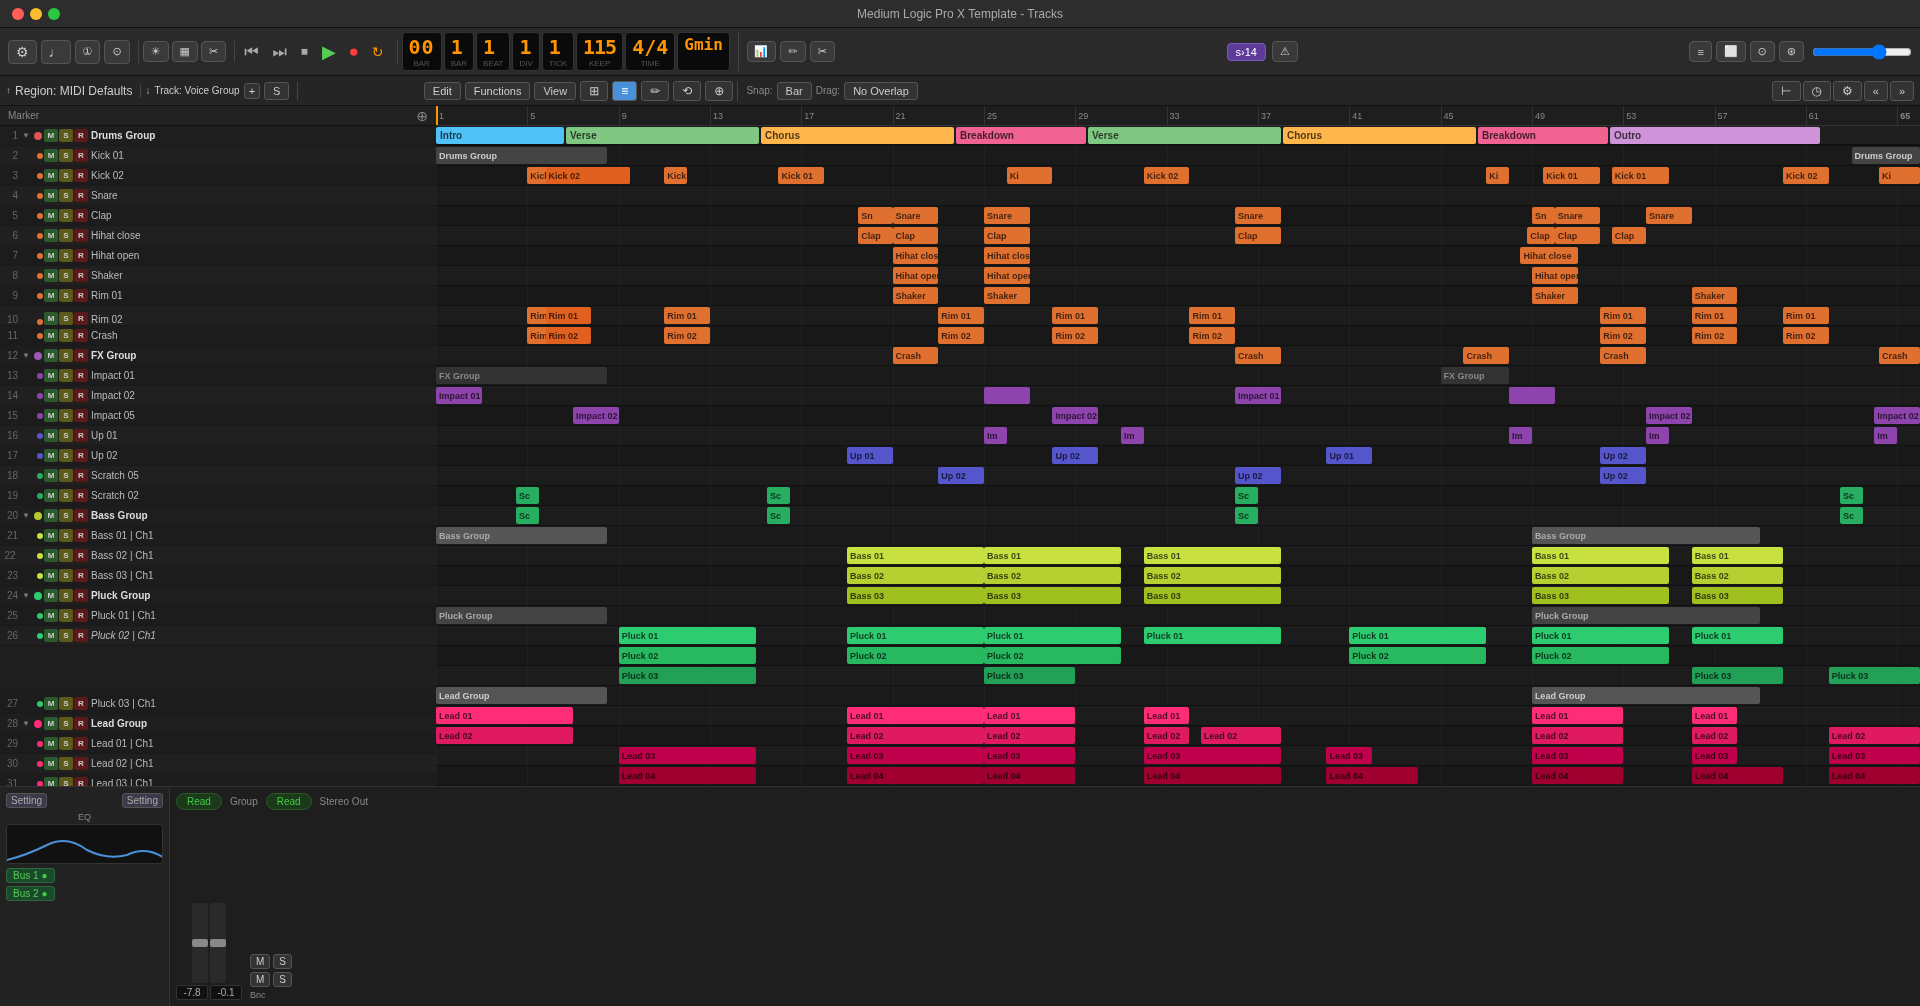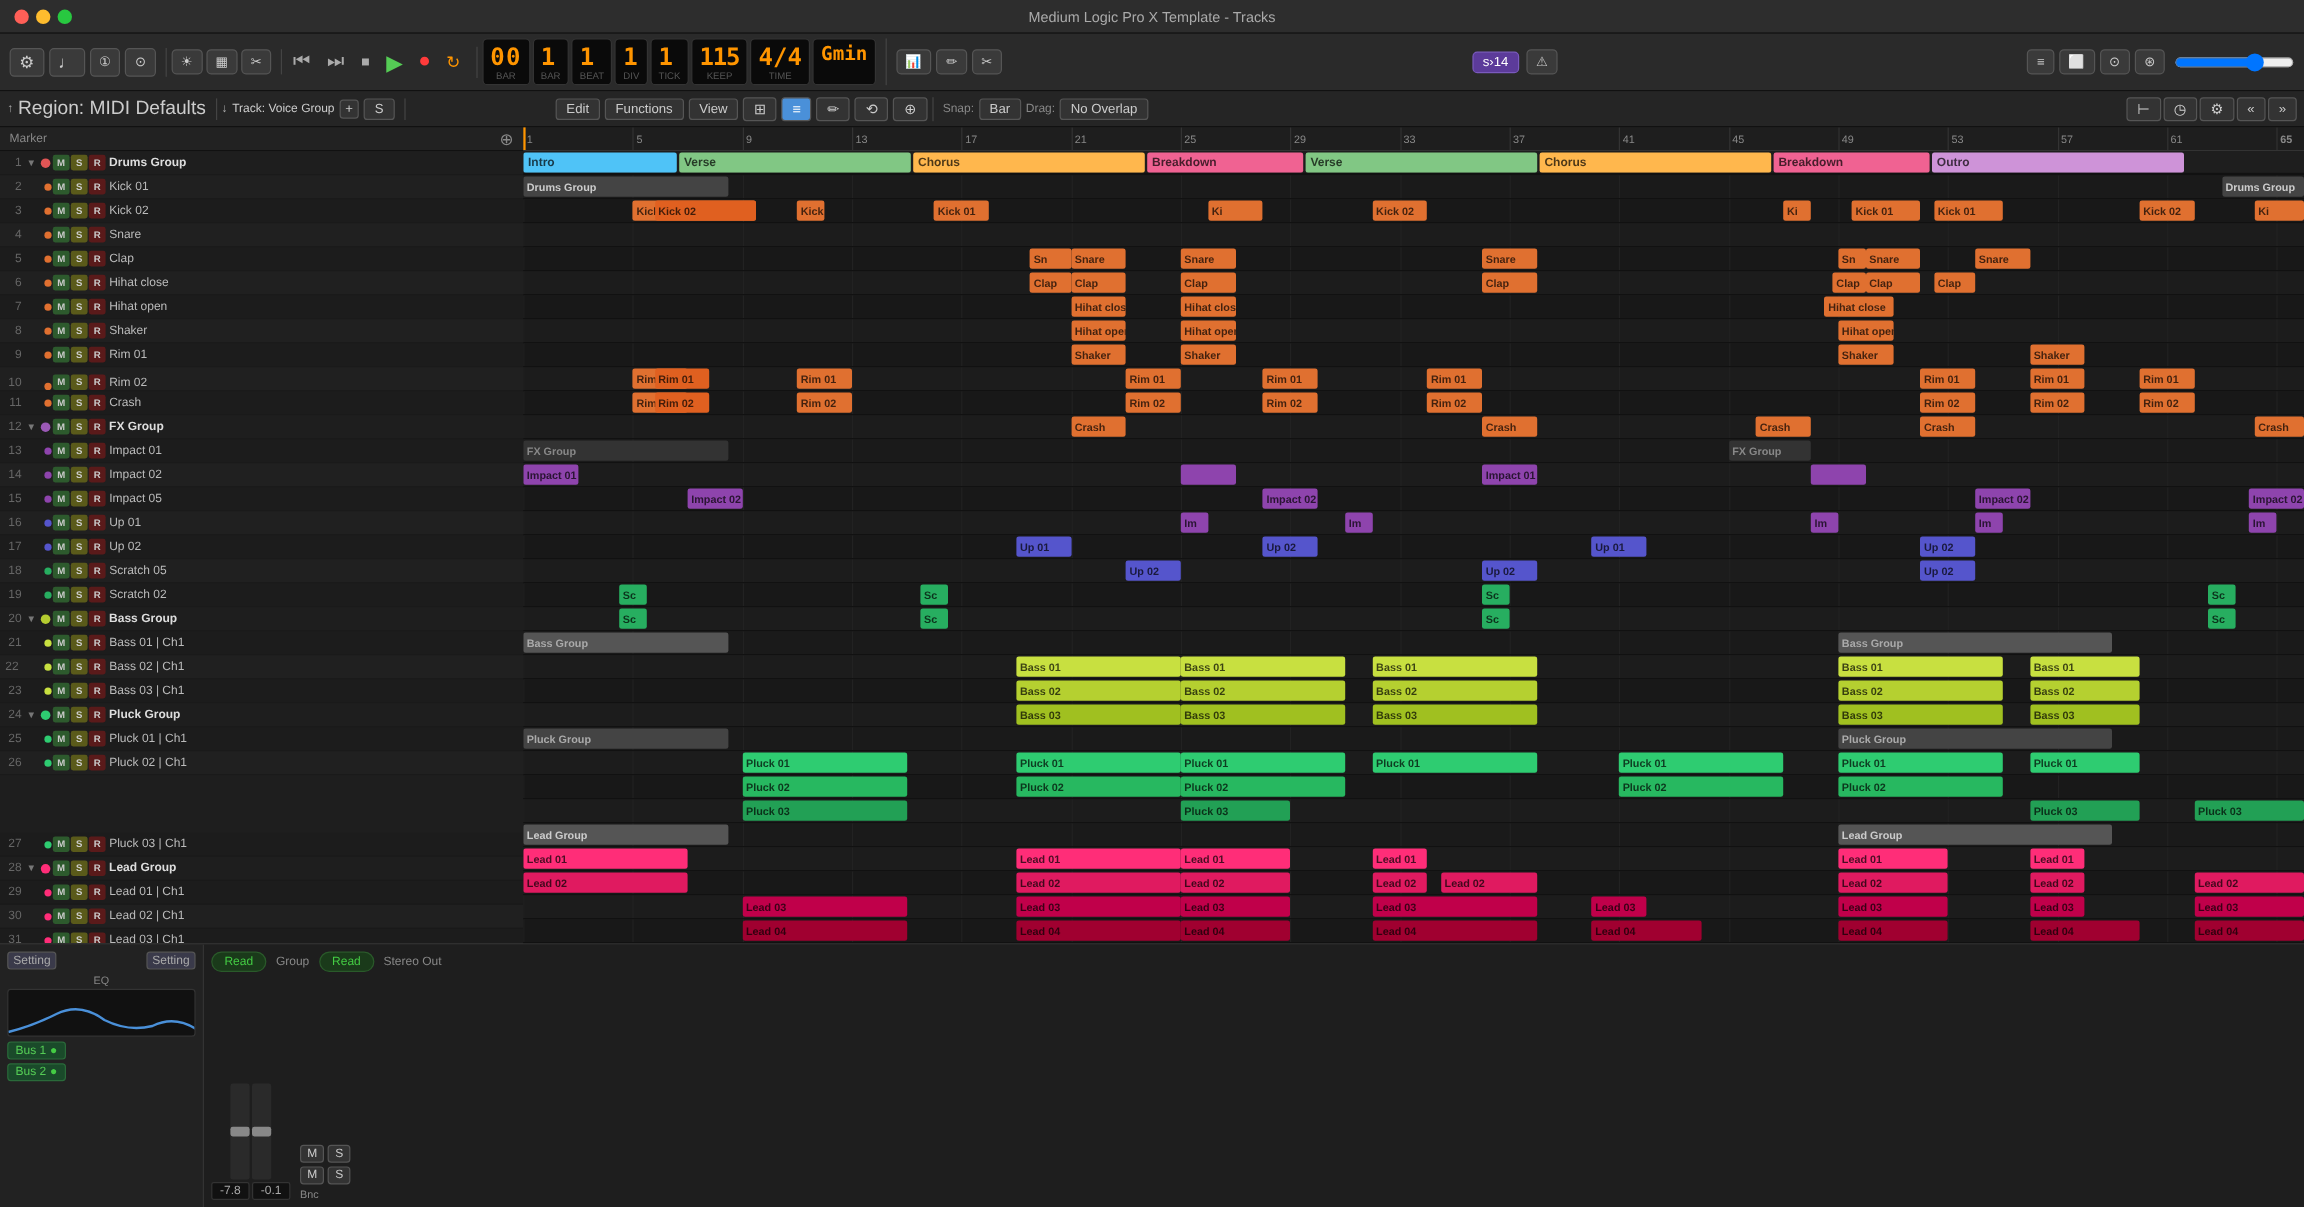--- a/index.html
+++ b/index.html
@@ -312,21 +312,21 @@
 
     <div style="display:flex;align-items:center;gap:4px;">
       <input type="range" min="0" max="100" value="70" style="width: 100px;">
     </div>
   </div>
 
   <div id="toolbar2" style="height:30px;background:#252525;border-bottom:1px solid #111;display:flex;align-items:center;padding:0 6px;gap:4px;">
 
     <div style="display:flex;align-items:center;gap:4px;border-right:1px solid #444;padding-right:8px;">
       <span style="color:#aaa;font-size:10px;">↑</span>
-      <span style="color:#ccc;font-size:16px;">Region: MIDI Defaults</span>
+      <span style="color:#ccc;font-size:12px;">Region: MIDI Defaults</span>
     </div>
     <div style="display:flex;align-items:center;gap:4px;border-right:1px solid #444;padding-right:8px;">
       <span style="color:#aaa;font-size:10px;">↓</span>
       <span style="color:#ccc;font-size:10px;">Track: Voice Group</span>
       <button class="tb2-btn" style="padding:1px 4px;">+</button>
       <button class="tb2-btn">S</button>
     </div>
 
     <div style="width:436px;display:flex;align-items:center;gap:4px;border-right:1px solid #444;padding:0 4px 0 0;justify-content:flex-end;">
       <button class="tb2-btn">Edit</button>
@@ -643,21 +643,21 @@
           </div>
           <div class="track-row-item odd" style="height: 20px; display: flex; align-items: center; border-bottom: 1px solid rgb(26, 26, 26); padding: 0px 2px;">
             <span class="tn" style="width: 18px; color: rgb(102, 102, 102); font-size: 10px; text-align: right; padding-right: 2px; flex-shrink: 0;">26</span>
             <span style="width: 12px; height: 12px; margin: 0px 2px; flex-shrink: 0;"></span>
             <span style="width: 6px; height: 6px; border-radius: 50%; flex-shrink: 0; margin: 0px 1px; background: rgb(46, 204, 113);"></span>
             <div style="display: flex; gap: 1px; flex-shrink: 0;">
               <button class="tb" style="font-size: 8px; border: none; border-radius: 2px; width: 14px; height: 13px; cursor: pointer; display: flex; align-items: center; justify-content: center; color: rgb(204, 204, 204); font-weight: bold; background: rgb(45, 90, 45);">M</button>
               <button class="tb" style="font-size: 8px; border: none; border-radius: 2px; width: 14px; height: 13px; cursor: pointer; display: flex; align-items: center; justify-content: center; color: rgb(204, 204, 204); font-weight: bold; background: rgb(90, 90, 26);">S</button>
               <button class="tb" style="font-size: 8px; border: none; border-radius: 2px; width: 14px; height: 13px; cursor: pointer; display: flex; align-items: center; justify-content: center; color: rgb(204, 204, 204); font-weight: bold; background: rgb(90, 26, 26);">R</button>
             </div>
-            <span class="tname" style="flex: 1 1 0%; font-size: 10px; color: rgb(187, 187, 187); padding-left: 3px; white-space: nowrap; overflow: hidden; text-overflow: ellipsis;">Pluck 02 | Ch1</span>
+            <span class="tname" style="flex: 1 1 0%; font-size: 10px; color: rgb(187, 187, 187); padding-left: 3px; white-space: nowrap; overflow: hidden; text-overflow: ellipsis; font-style: italic;">Pluck 02 | Ch1</span>
           </div>
           <div class="track-row-item even" style="height: 20px; display: flex; align-items: center; border-bottom: 1px solid rgb(26, 26, 26); padding: 0px 2px; margin-top: 48px;">
             <span class="tn" style="width: 18px; color: rgb(102, 102, 102); font-size: 10px; text-align: right; padding-right: 2px; flex-shrink: 0;">27</span>
             <span style="width: 12px; height: 12px; margin: 0px 2px; flex-shrink: 0;"></span>
             <span style="width: 6px; height: 6px; border-radius: 50%; flex-shrink: 0; margin: 0px 1px; background: rgb(46, 204, 113);"></span>
             <div style="display: flex; gap: 1px; flex-shrink: 0;">
               <button class="tb" style="font-size: 8px; border: none; border-radius: 2px; width: 14px; height: 13px; cursor: pointer; display: flex; align-items: center; justify-content: center; color: rgb(204, 204, 204); font-weight: bold; background: rgb(45, 90, 45);">M</button>
               <button class="tb" style="font-size: 8px; border: none; border-radius: 2px; width: 14px; height: 13px; cursor: pointer; display: flex; align-items: center; justify-content: center; color: rgb(204, 204, 204); font-weight: bold; background: rgb(90, 90, 26);">S</button>
               <button class="tb" style="font-size: 8px; border: none; border-radius: 2px; width: 14px; height: 13px; cursor: pointer; display: flex; align-items: center; justify-content: center; color: rgb(204, 204, 204); font-weight: bold; background: rgb(90, 26, 26);">R</button>
             </div>

